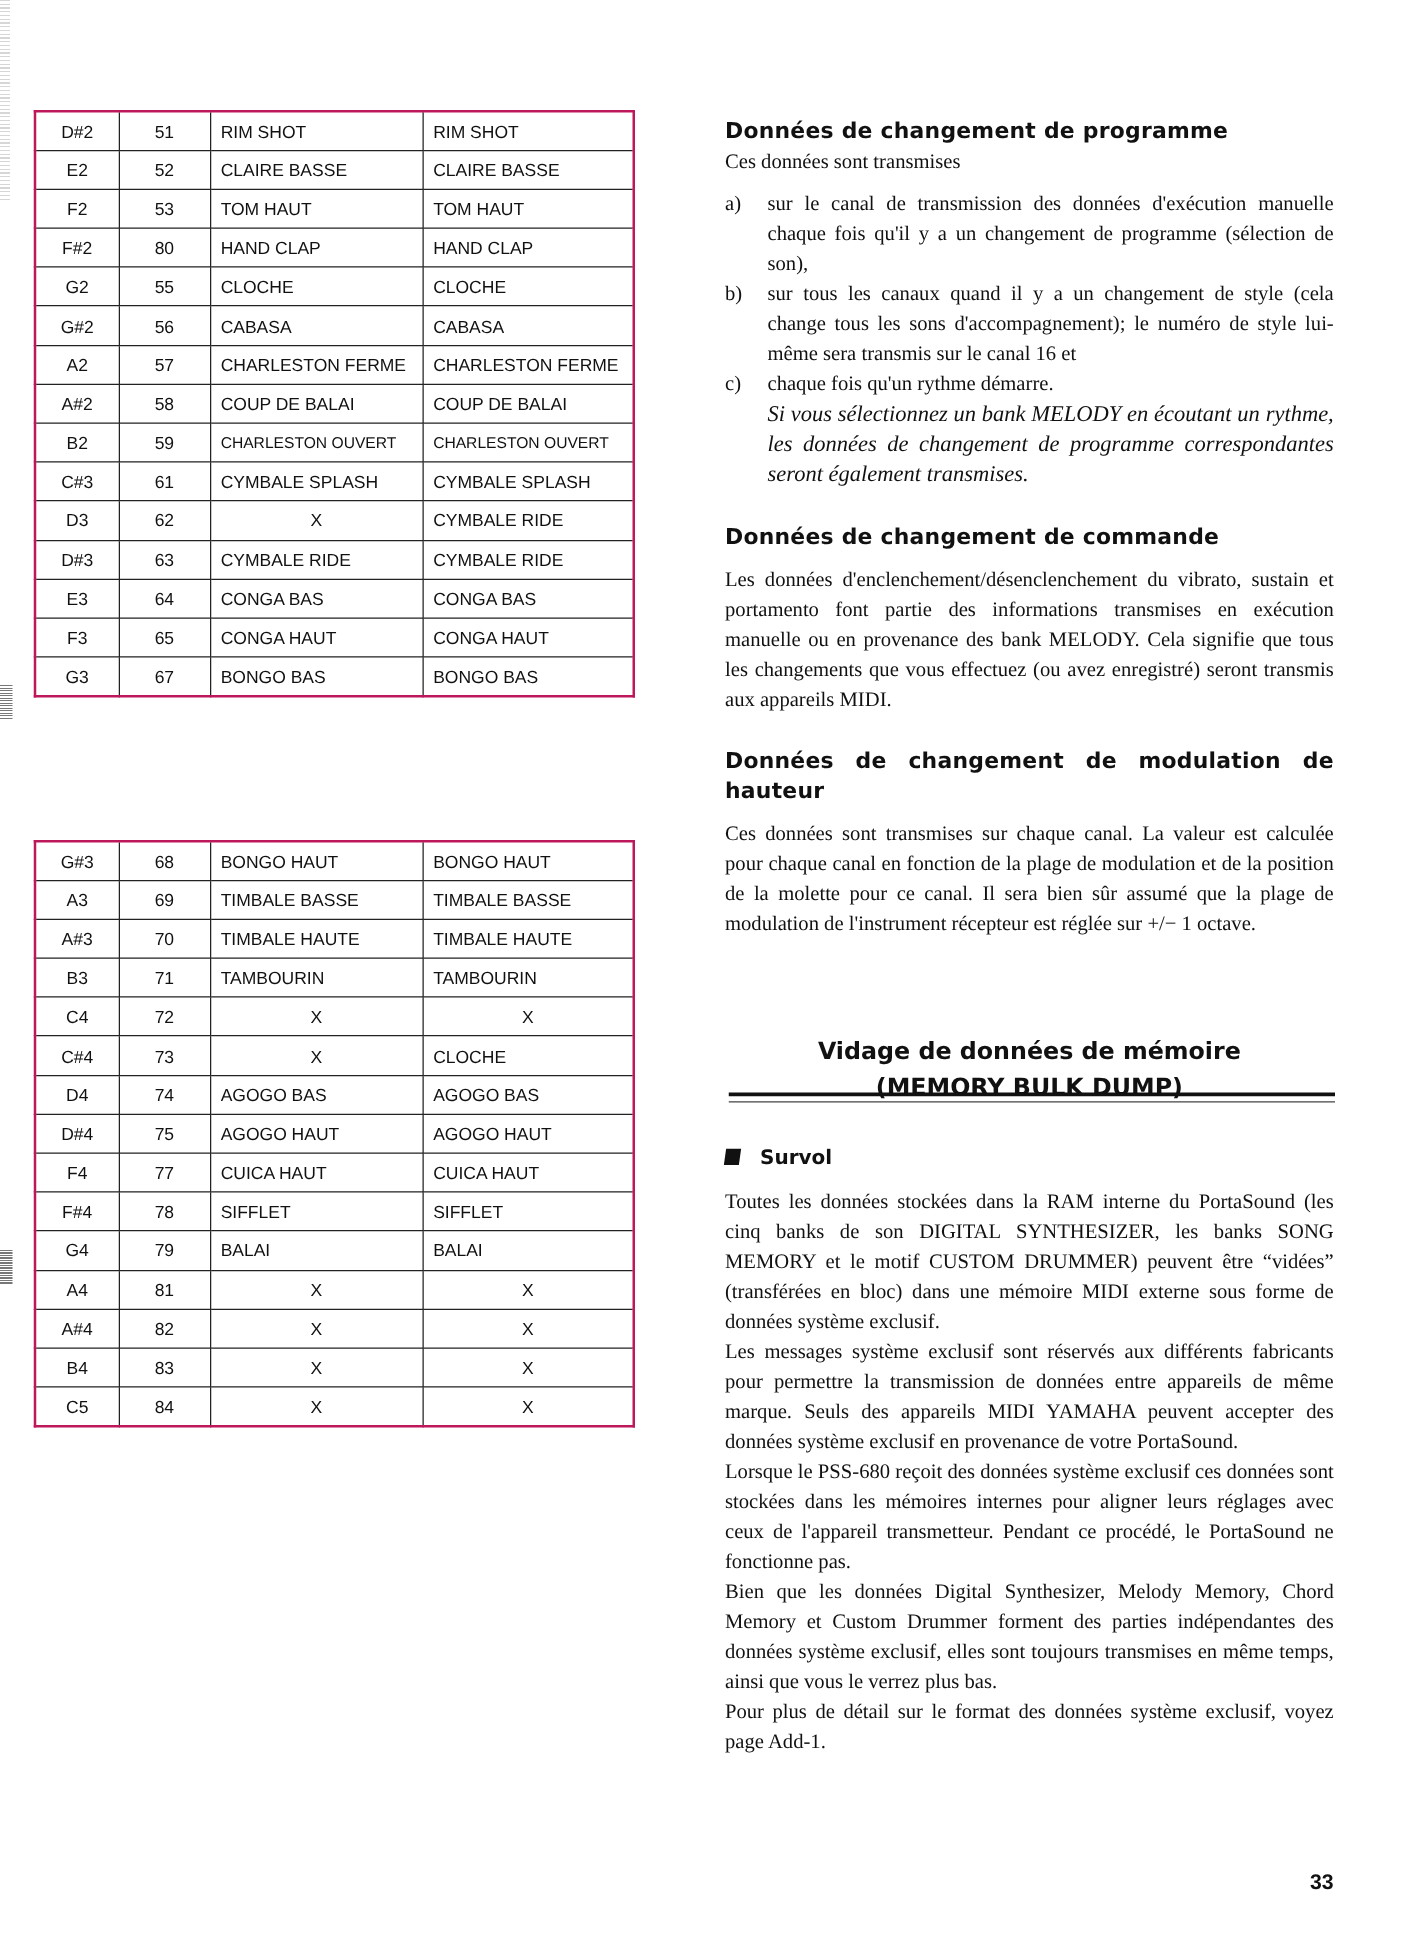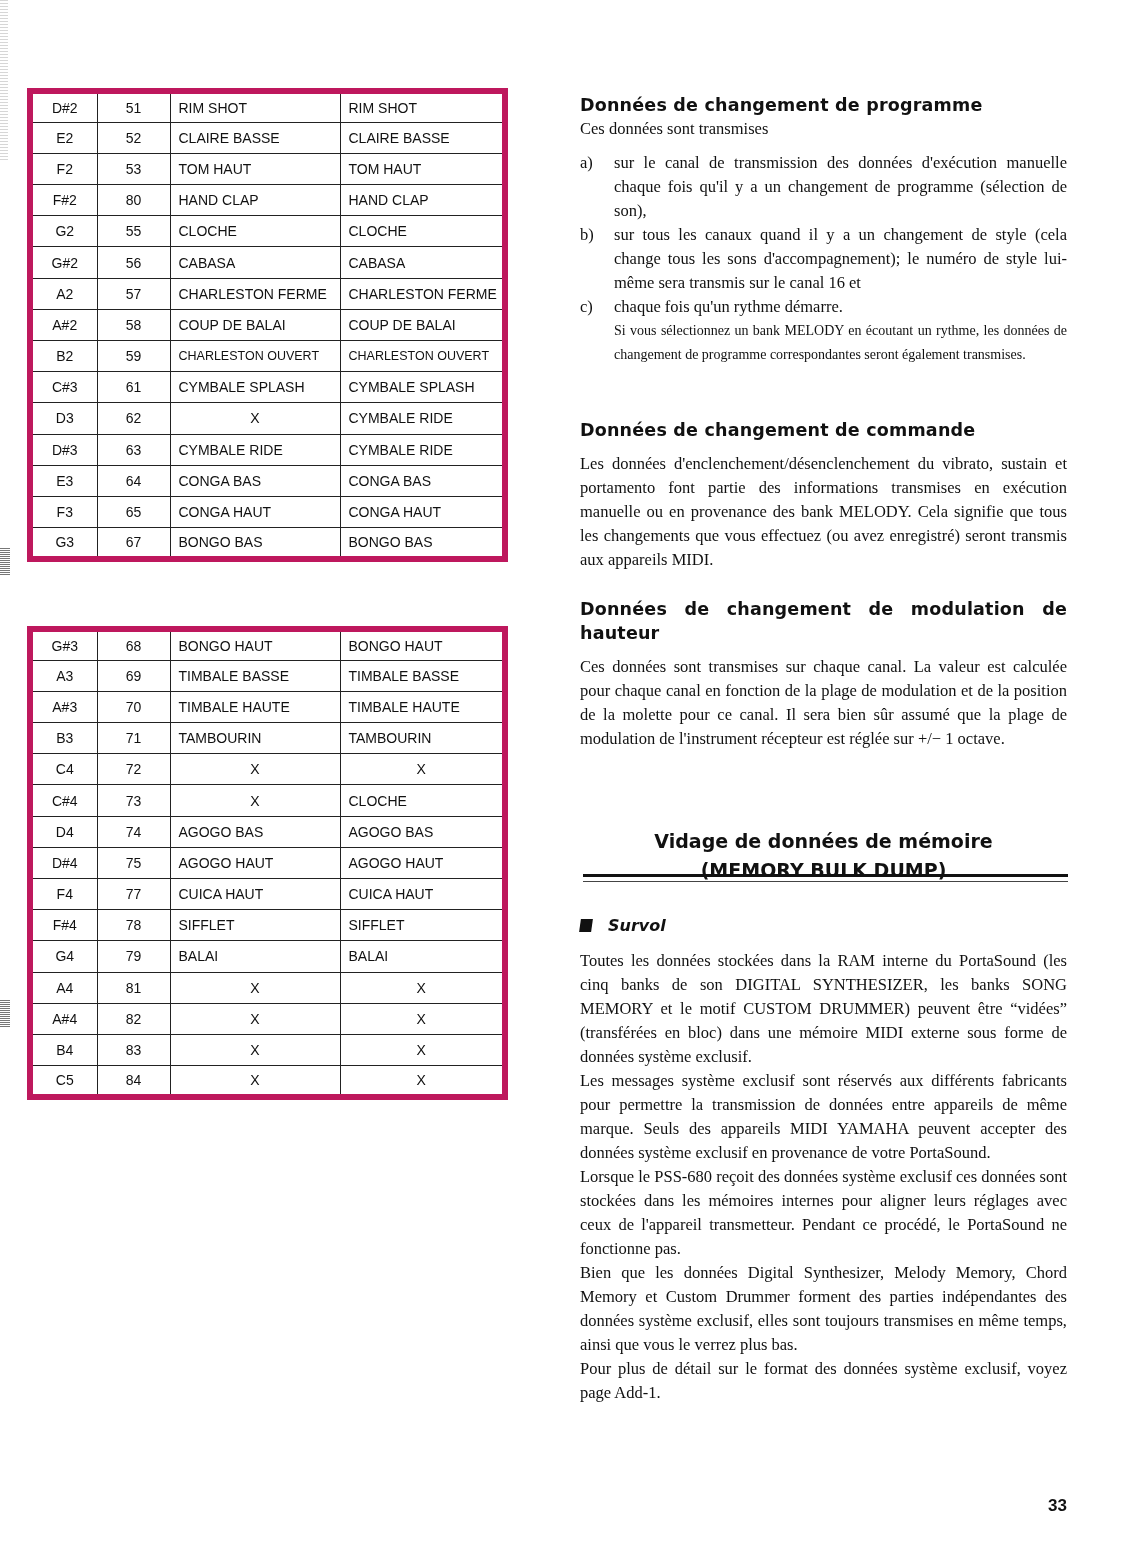--- a/index.html
+++ b/index.html
@@ -14,65 +14,65 @@
       opacity: 0.6;
     }
     .binder-mark { position: absolute; left: 0; width: 10px; height: 28px;
       background: repeating-linear-gradient(180deg, #555 0 1px, transparent 1px 2px); opacity: 0.8; }
 
     
     table.drum {
       position: absolute; left: 27px; width: 481px;
       border-collapse: collapse;
       font-family: "Liberation Sans", sans-serif; font-size: 14px;
-      border: 6px solid #be185d;
+      border: 2px solid #be185d;
     }
     table.drum td {
       border: 1px solid #222;
       height: 31.2px; padding: 0; vertical-align: middle;
       box-sizing: border-box;
     }
     table.drum td.key { width: 67px; text-align: center; }
     table.drum td.num { width: 73px; text-align: center; }
     table.drum td.sound { width: 170px; padding-left: 8px; }
     table.drum td.sound2 { padding-left: 8px; }
     table.drum td.x { text-align: center; padding-left: 0; }
     table.drum td.small { font-size: 12.5px; }
     #table1 { top: 88px; }
-    #table2 { top: 626px; border-radius: 17px; }
+    #table2 { top: 672px; border-radius: 17px; }
 
     
     .col { position: absolute; left: 580px; width: 487px; }
     h2.sec {
       font-family: "DejaVu Sans", sans-serif; font-weight: bold;
       font-size: 17.5px; margin: 0; line-height: 24px; letter-spacing: 0.2px;
     }
     p.body {
       margin: 0; font-size: 16.5px; line-height: 24px; text-align: justify;
     }
     .list { margin: 0; padding: 0; list-style: none; }
     .list li { display: flex; font-size: 16.5px; line-height: 24px; text-align: justify; }
     .list .mk { width: 34px; flex: none; }
     .list .tx { flex: 1; }
-    .cont { padding-left: 34px; font-size: 14px; line-height: 24px; text-align: justify; }
+    .cont { padding-left: 34px; font-size: 18px; line-height: 24px; text-align: justify; font-style: italic; }
 
     #s1 { top: 93px; }
     #s2 { top: 418px; }
     #s3 { top: 597px; }
     #s4 { top: 827px; text-align: center; }
     h1.chapter {
       font-family: "DejaVu Sans", sans-serif; font-weight: bold; font-size: 19px;
       line-height: 29px; margin: 0;
     }
     .rule-thick { position: absolute; left: 583px; top: 874px; width: 485px; height: 3px; background: #111; }
     .rule-thin { position: absolute; left: 583px; top: 881px; width: 485px; height: 1px; background: #444; }
     #s5 { top: 913px; }
     .subhead {
       display: flex; align-items: center; gap: 16px;
-      font-family: "DejaVu Sans", sans-serif; font-weight: bold; font-style: italic; font-size: 16px;
+      font-family: "DejaVu Sans", sans-serif; font-weight: bold; font-size: 16px;
       height: 24px;
     }
     .square { width: 12px; height: 13px; background: #111; transform: skewX(-8deg); }
     #s6 { top: 949px; }
     .page-num {
       position: absolute; left: 1048px; top: 1496px;
       font-family: Liberation Sans, sans-serif; font-weight: bold; font-size: 17px;
     }
   </style>
 </head>

